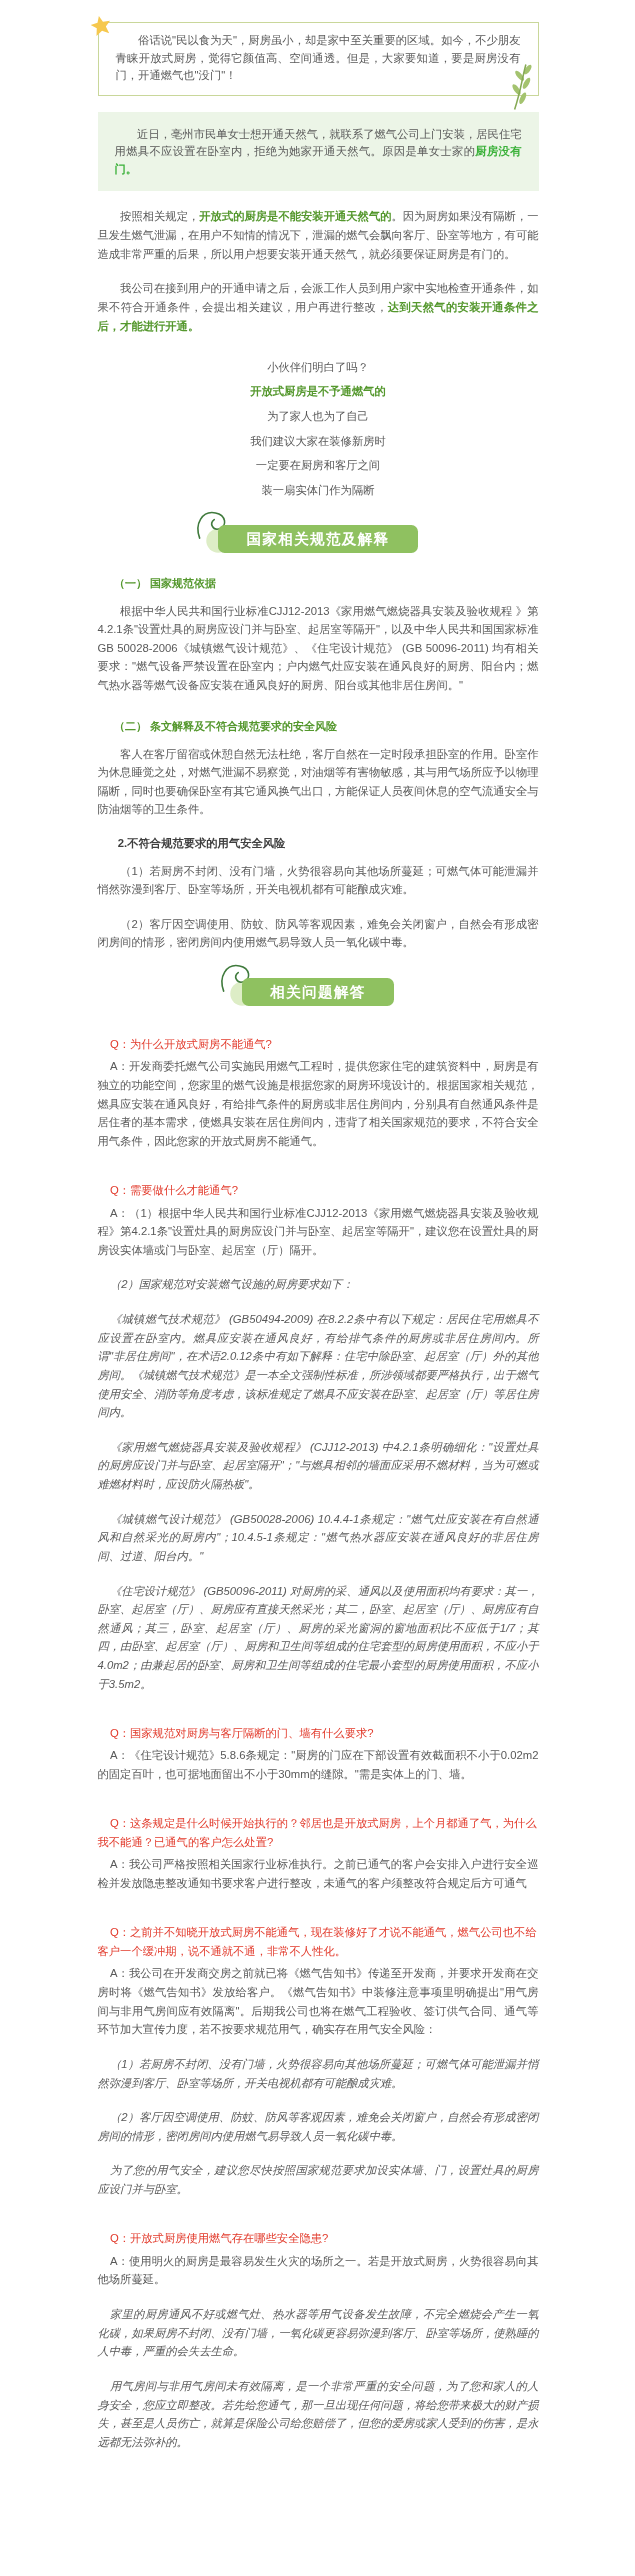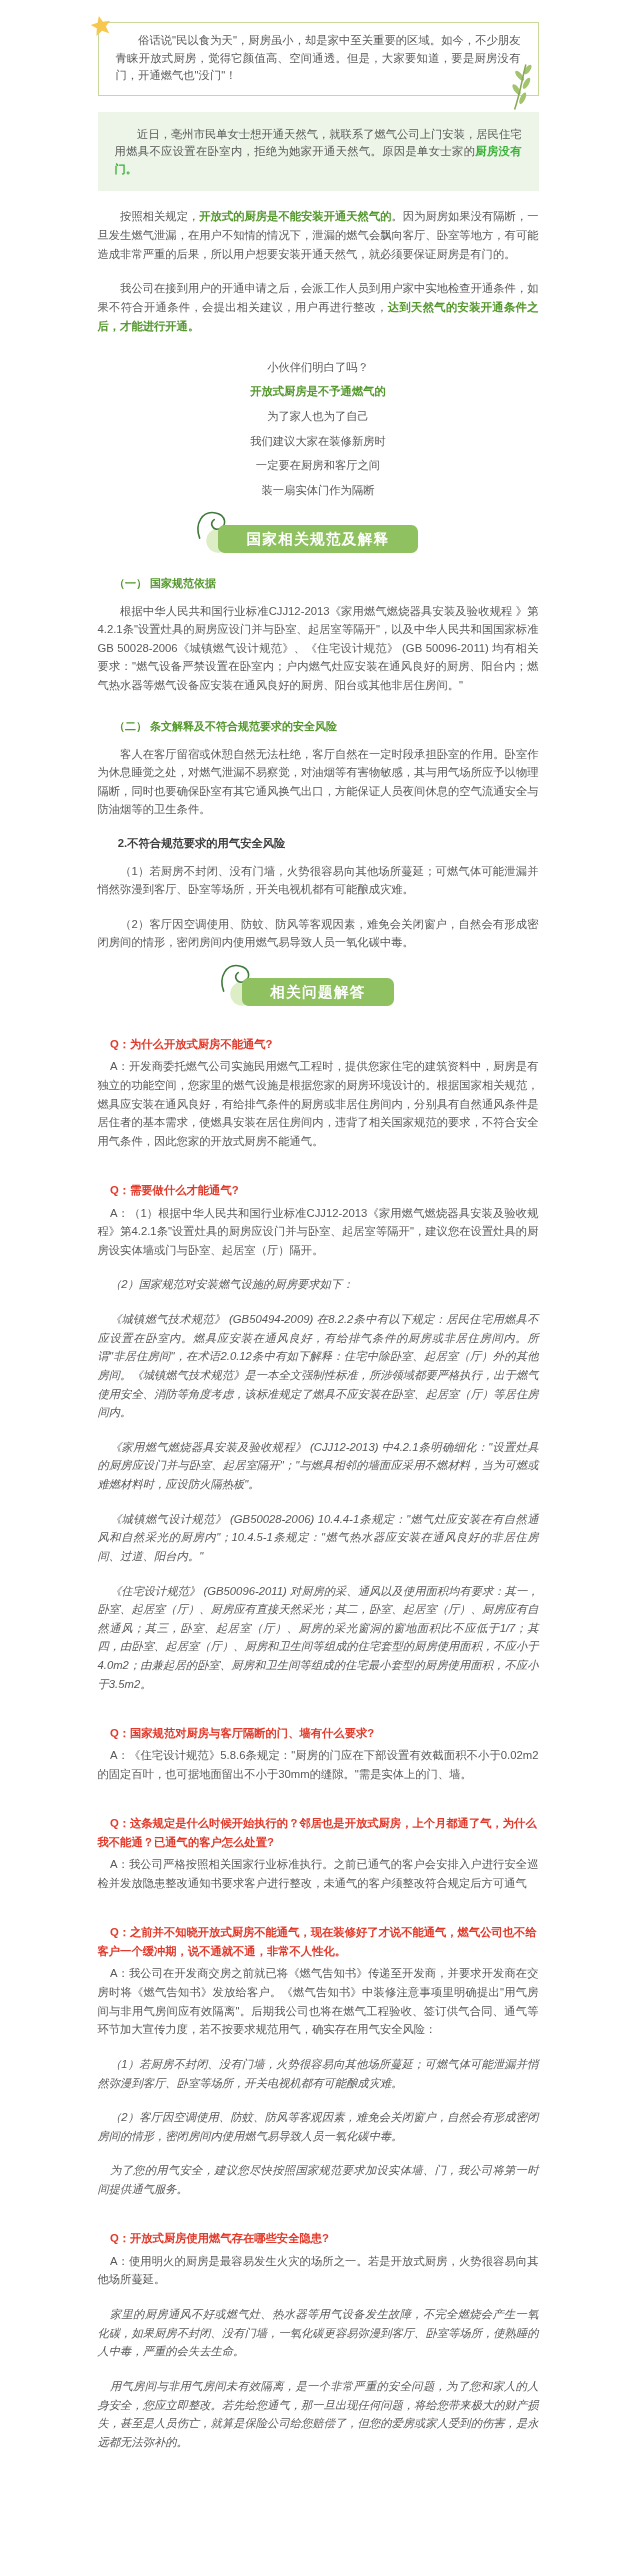--- a/index.html
+++ b/index.html
@@ -29,21 +29,21 @@
 
   .pill-wrap{display:flex;justify-content:center;margin:28px 0 22.5px 0;}
   .pill-anchor{position:relative;display:inline-block;}
   .pill{position:relative;z-index:1;background:#8fc160;color:#ffffff;font-weight:bold;
         font-size:14.6px;letter-spacing:1.3px;padding:6px 28px;border-radius:6.6px;text-align:center;margin-top:8px;}
   .swirl{position:absolute;left:-25px;top:-22.5px;z-index:0;}
 
   .h-green{color:#55982e;font-weight:bold;font-size:11px;margin:22.5px 0 0 0;text-indent:1.5em;text-align:left;}
   .sub-h{color:#3f3f3f;font-weight:bold;margin:14.6px 0 0 0;text-indent:1.8em;text-align:left;}
 
-  .q{color:#e23a2b;font-weight:bold;margin:30.5px 0 0 0;text-indent:1.1em;text-align:left;line-height:1.65;}
+  .q{color:#e23a2b;font-weight:normal;margin:30.5px 0 0 0;text-indent:1.1em;text-align:left;line-height:1.65;}
   .a{margin:4px 0 0 0;text-indent:1.1em;}
   .a-follow{margin:16px 0 0 0;text-indent:1.1em;font-style:italic;}
 </style>
 </head>
 <body>
 
 <div class="page">
   <div class="content">
 
     <div class="intro-box">
@@ -132,21 +132,21 @@
     <p class="q">Q：国家规范对厨房与客厅隔断的门、墙有什么要求?</p>
     <p class="a">A：《住宅设计规范》5.8.6条规定："厨房的门应在下部设置有效截面积不小于0.02m2的固定百叶，也可据地面留出不小于30mm的缝隙。"需是实体上的门、墙。</p>
 
     <p class="q">Q：这条规定是什么时候开始执行的？邻居也是开放式厨房，上个月都通了气，为什么我不能通？已通气的客户怎么处置?</p>
     <p class="a">A：我公司严格按照相关国家行业标准执行。之前已通气的客户会安排入户进行安全巡检并发放隐患整改通知书要求客户进行整改，未通气的客户须整改符合规定后方可通气</p>
 
     <p class="q">Q：之前并不知晓开放式厨房不能通气，现在装修好了才说不能通气，燃气公司也不给客户一个缓冲期，说不通就不通，非常不人性化。</p>
     <p class="a">A：我公司在开发商交房之前就已将《燃气告知书》传递至开发商，并要求开发商在交房时将《燃气告知书》发放给客户。《燃气告知书》中装修注意事项里明确提出"用气房间与非用气房间应有效隔离"。后期我公司也将在燃气工程验收、签订供气合同、通气等环节加大宣传力度，若不按要求规范用气，确实存在用气安全风险：</p>
     <p class="a-follow">（1）若厨房不封闭、没有门墙，火势很容易向其他场所蔓延；可燃气体可能泄漏并悄然弥漫到客厅、卧室等场所，开关电视机都有可能酿成灾难。</p>
     <p class="a-follow">（2）客厅因空调使用、防蚊、防风等客观因素，难免会关闭窗户，自然会有形成密闭房间的情形，密闭房间内使用燃气易导致人员一氧化碳中毒。</p>
-    <p class="a-follow">为了您的用气安全，建议您尽快按照国家规范要求加设实体墙、门，我公司将第一时间提供通气服务。</p>
+    <p class="a-follow">为了您的用气安全，建议您尽快按照国家规范要求加设实体墙、门，设置灶具的厨房应设门并与卧室。</p>
 
     <p class="q">Q：开放式厨房使用燃气存在哪些安全隐患?</p>
     <p class="a">A：使用明火的厨房是最容易发生火灾的场所之一。若是开放式厨房，火势很容易向其他场所蔓延。</p>
     <p class="a-follow">家里的厨房通风不好或燃气灶、热水器等用气设备发生故障，不完全燃烧会产生一氧化碳，如果厨房不封闭、没有门墙，一氧化碳更容易弥漫到客厅、卧室等场所，使熟睡的人中毒，严重的会失去生命。</p>
     <p class="a-follow">用气房间与非用气房间未有效隔离，是一个非常严重的安全问题，为了您和家人的人身安全，您应立即整改。若先给您通气，那一旦出现任何问题，将给您带来极大的财产损失，甚至是人员伤亡，就算是保险公司给您赔偿了，但您的爱房或家人受到的伤害，是永远都无法弥补的。</p>
 
   </div>
 
 </div>
 

